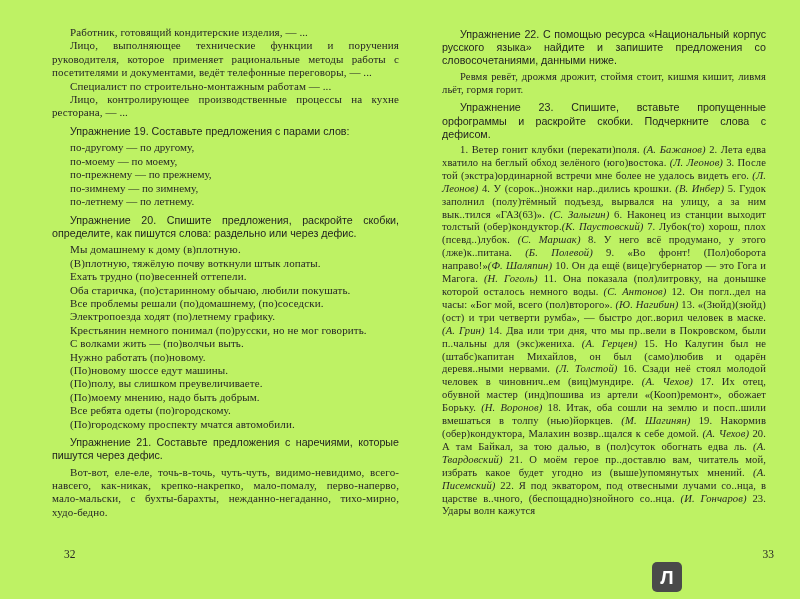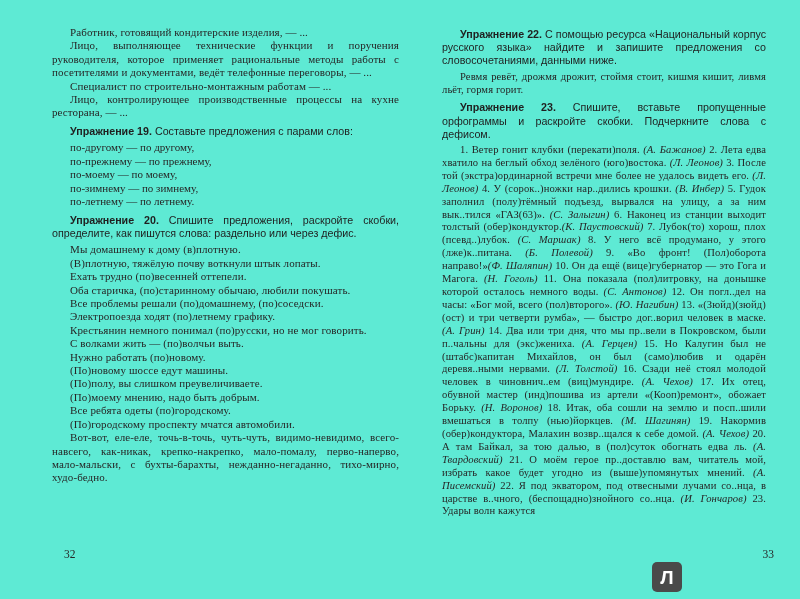--- a/index.html
+++ b/index.html
@@ -1,38 +1,38 @@
 <!DOCTYPE html>
 <html lang="ru"><head>
 <meta charset="utf-8">
 <style>
   html, body { margin:0; padding:0; background:#ffffff; }
   .stage {
     position:relative; width:800px; height:599px;
-    background:#5eead4; overflow:hidden;
+    background:#bef264; overflow:hidden;
     -webkit-font-smoothing:antialiased;
   }
   .page { position:absolute; top:26px; }
   .page-left  { left:52px;  width:347px; }
   .page-right { left:442px; width:324px; top:28px; }
 
   .serifp {
     font-family:"Liberation Serif","DejaVu Serif",serif;
     font-size:11px; line-height:13.4px; color:#262626;
     text-align:justify; text-indent:18px; margin:0;
     letter-spacing:0.1px;
   }
   .page-right .serifp { font-size:10.6px; line-height:12.9px; }
 
   .sansp {
     font-family:"Liberation Sans","DejaVu Sans",sans-serif;
     font-size:10.7px; line-height:13.2px; color:#1f1f1f;
     text-align:justify; text-indent:18px; margin:5px 0 3px 0;
   }
-  .sansp .lbl { font-weight:700; }
+  .sansp .lbl { font-weight:400; }
 
   .pair {
     font-family:"Liberation Serif","DejaVu Serif",serif;
     font-size:11px; line-height:13.6px; color:#262626;
     margin-left:18px; white-space:nowrap;
   }
   .sent { white-space:nowrap; text-align:left; overflow:visible; }
   .it { font-style:italic; }
 
   .pagenum {
@@ -63,22 +63,22 @@
     <p class="serifp">Лицо, выполняющее технические функции и поручения руководителя, которое применяет рациональные методы работы с посетителями и документами, ведёт телефонные переговоры, — ...</p>
     <p class="serifp">Специалист по строительно-монтажным работам — ...</p>
     <p class="serifp">Лицо, контролирующее производственные процессы на кухне ресторана, — ...</p>
 
     <div>
       <p class="sansp">
         <span class="lbl">Упражнение 19.</span>
         <span>Составьте предложения с парами слов:</span>
       </p>
       <div class="pair">по-другому — по другому,</div>
+      <div class="pair">по-моему — по моему,</div>
       <div class="pair">по-прежнему — по прежнему,</div>
-      <div class="pair">по-моему — по моему,</div>
       <div class="pair">по-зимнему — по зимнему,</div>
       <div class="pair">по-летнему — по летнему.</div>
     </div>
 
     <div>
       <p class="sansp">
         <span class="lbl">Упражнение 20.</span>
         <span>Спишите предложения, раскройте скобки, определите, как пишутся слова: раздельно или через дефис.</span>
       </p>
       <p class="serifp sent">Мы домашнему к дому (в)плотную.</p>
@@ -91,20 +91,24 @@
       <p class="serifp sent">С волками жить — (по)волчьи выть.</p>
       <p class="serifp sent">Нужно работать (по)новому.</p>
       <p class="serifp sent">(По)новому шоссе едут машины.</p>
       <p class="serifp sent">(По)полу, вы слишком преувеличиваете.</p>
       <p class="serifp sent">(По)моему мнению, надо быть добрым.</p>
       <p class="serifp sent">Все ребята одеты (по)городскому.</p>
       <p class="serifp sent">(По)городскому проспекту мчатся автомобили.</p>
     </div>
 
     <div>
+      <p class="sansp">
+        <span class="lbl">Упражнение 21.</span>
+        <span>Составьте предложения с наречиями, которые пишутся через дефис.</span>
+      </p>
       <p class="serifp">Вот-вот, еле-еле, точь-в-точь, чуть-чуть, видимо-невидимо, всего-навсего, как-никак, крепко-накрепко, мало-помалу, перво-наперво, мало-мальски, с бухты-барахты, нежданно-негаданно, тихо-мирно, худо-бедно.</p>
     </div>
   </div>
 
   <div class="page page-right">
     <div>
       <p class="sansp" style="margin-top:0;">
         <span class="lbl">Упражнение 22.</span>
         <span>С помощью ресурса «Национальный корпус русского языка» найдите и запишите предложения со словосочетаниями, данными ниже.</span>
       </p>

